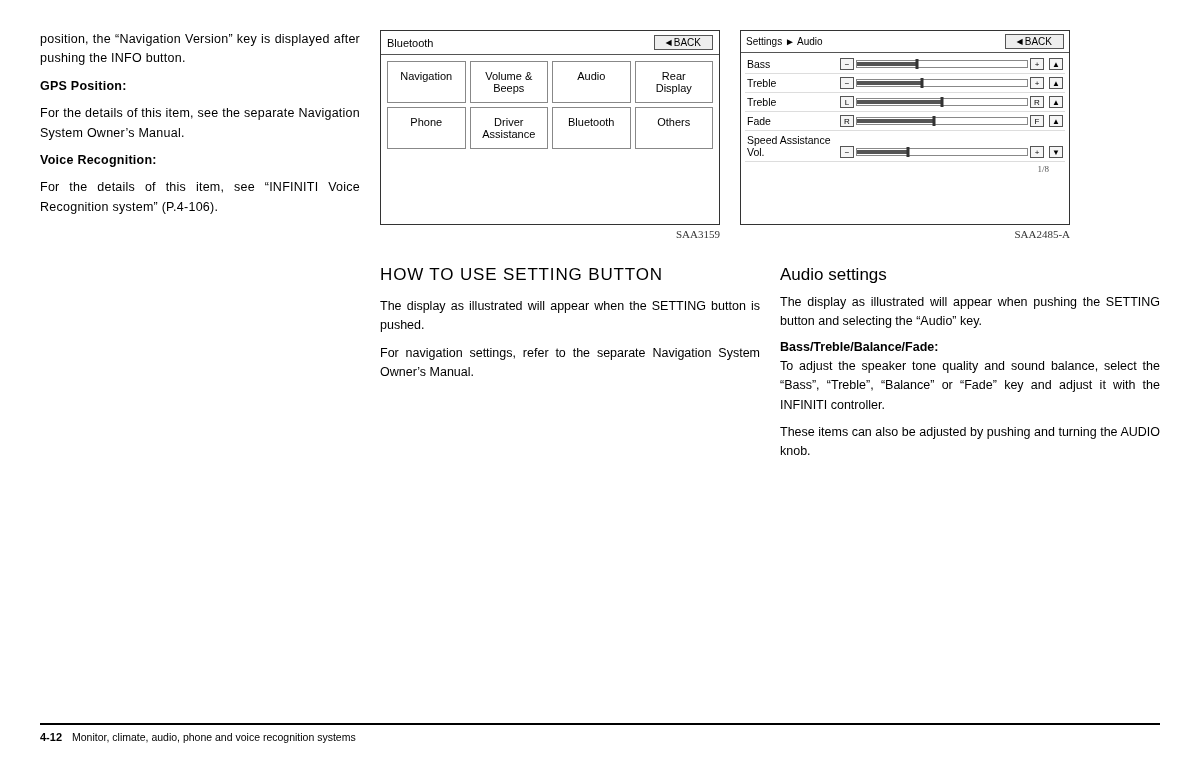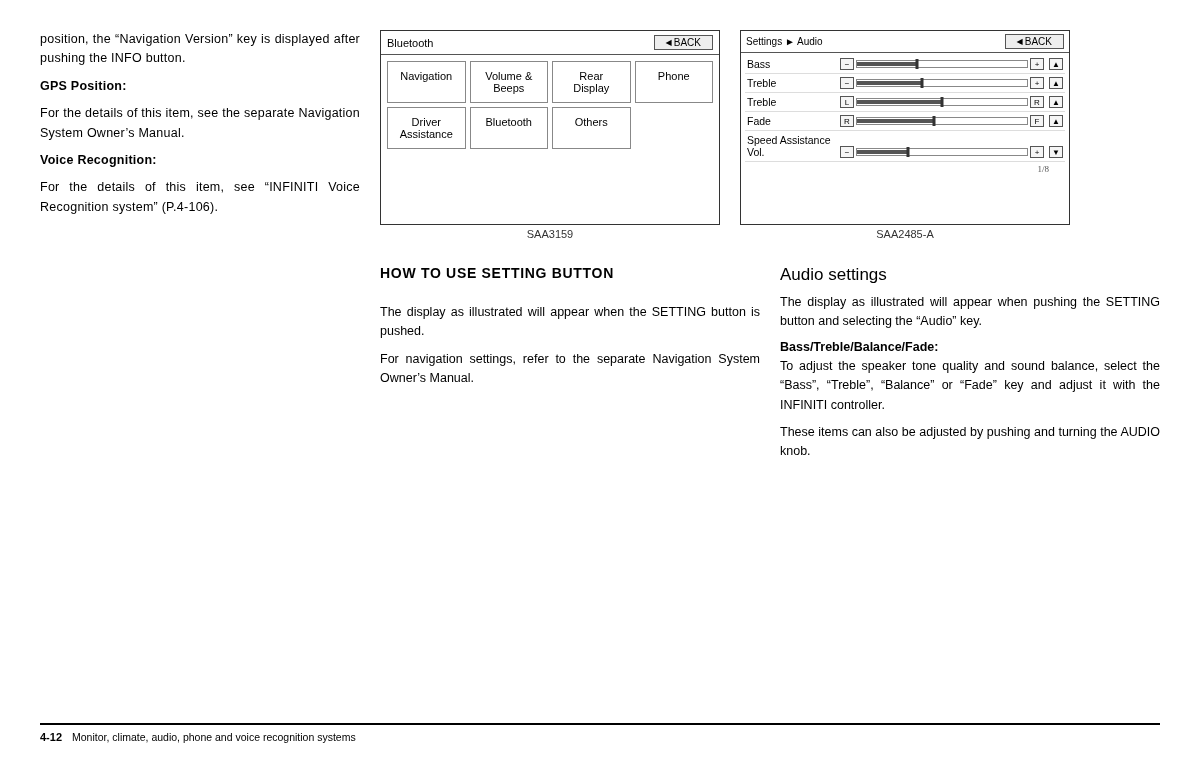--- a/index.html
+++ b/index.html
@@ -43,23 +43,23 @@
     }
 
     .section-heading {
       font-weight: bold;
       font-size: 12.5px;
       font-family: Arial, sans-serif;
       margin-bottom: 3px;
     }
 
     .diagram-caption {
-      text-align: center;
+      text-align: right;
       font-size: 11px;
-      font-family: Liberation Sans, sans-serif;
+      font-family: Liberation Serif, serif;
       margin-top: 3px;
       margin-bottom: 10px;
       color: #333;
     }
 
     
     .settings-screen {
       width: 340px;
       height: 195px;
       border: 1.5px solid #333;
@@ -204,26 +204,26 @@
       border: 1px solid #555;
       display: flex;
       align-items: center;
       justify-content: center;
       font-size: 8px;
       background: #f5f5f5;
     }
 
     
     .section-title {
-      font-size: 14px;
-      font-weight: bold;
+      font-size: 17px;
+      font-weight: normal;
       font-family: Arial, sans-serif;
       text-transform: uppercase;
       letter-spacing: 0.05em;
-      margin-bottom: 22px;
+      margin-bottom: 12px;
       margin-top: 5px;
     }
 
     .section-title-audio {
       font-size: 17px;
       font-weight: normal;
       font-family: Arial, sans-serif;
       margin-bottom: 8px;
       margin-top: 5px;
     }
@@ -314,20 +314,21 @@
           <div class="settings-screen">
             <div class="screen-header">
               <span>Bluetooth</span>
               <div class="back-btn">
                 <span>BACK</span>
               </div>
             </div>
             <div class="screen-grid">
               <div class="screen-cell">Navigation</div>
               <div class="screen-cell">Volume &amp; Beeps</div>
+              <div class="screen-cell">Audio</div>
               <div class="screen-cell">Rear Display</div>
               <div class="screen-cell">Phone</div>
               <div class="screen-cell">Driver Assistance</div>
               <div class="screen-cell">Bluetooth</div>
               <div class="screen-cell">Others</div>
             </div>
           </div>
           <div class="diagram-caption">SAA3159</div>
         </div>
 

